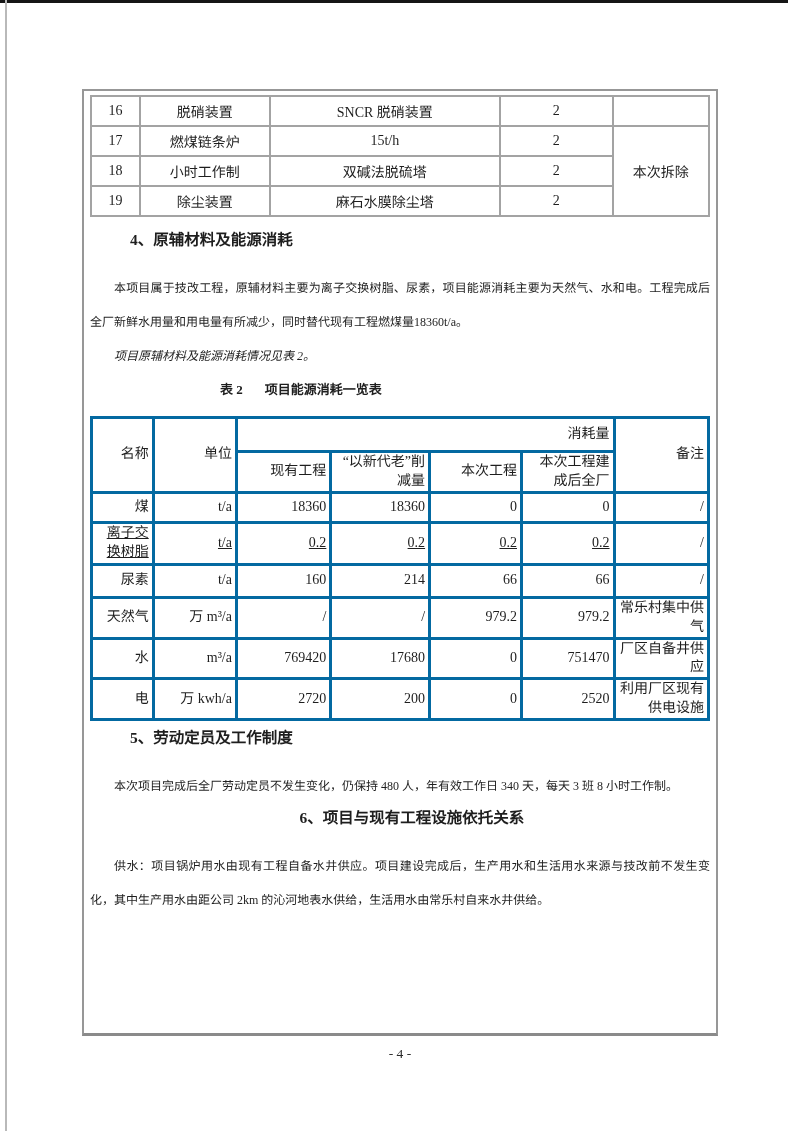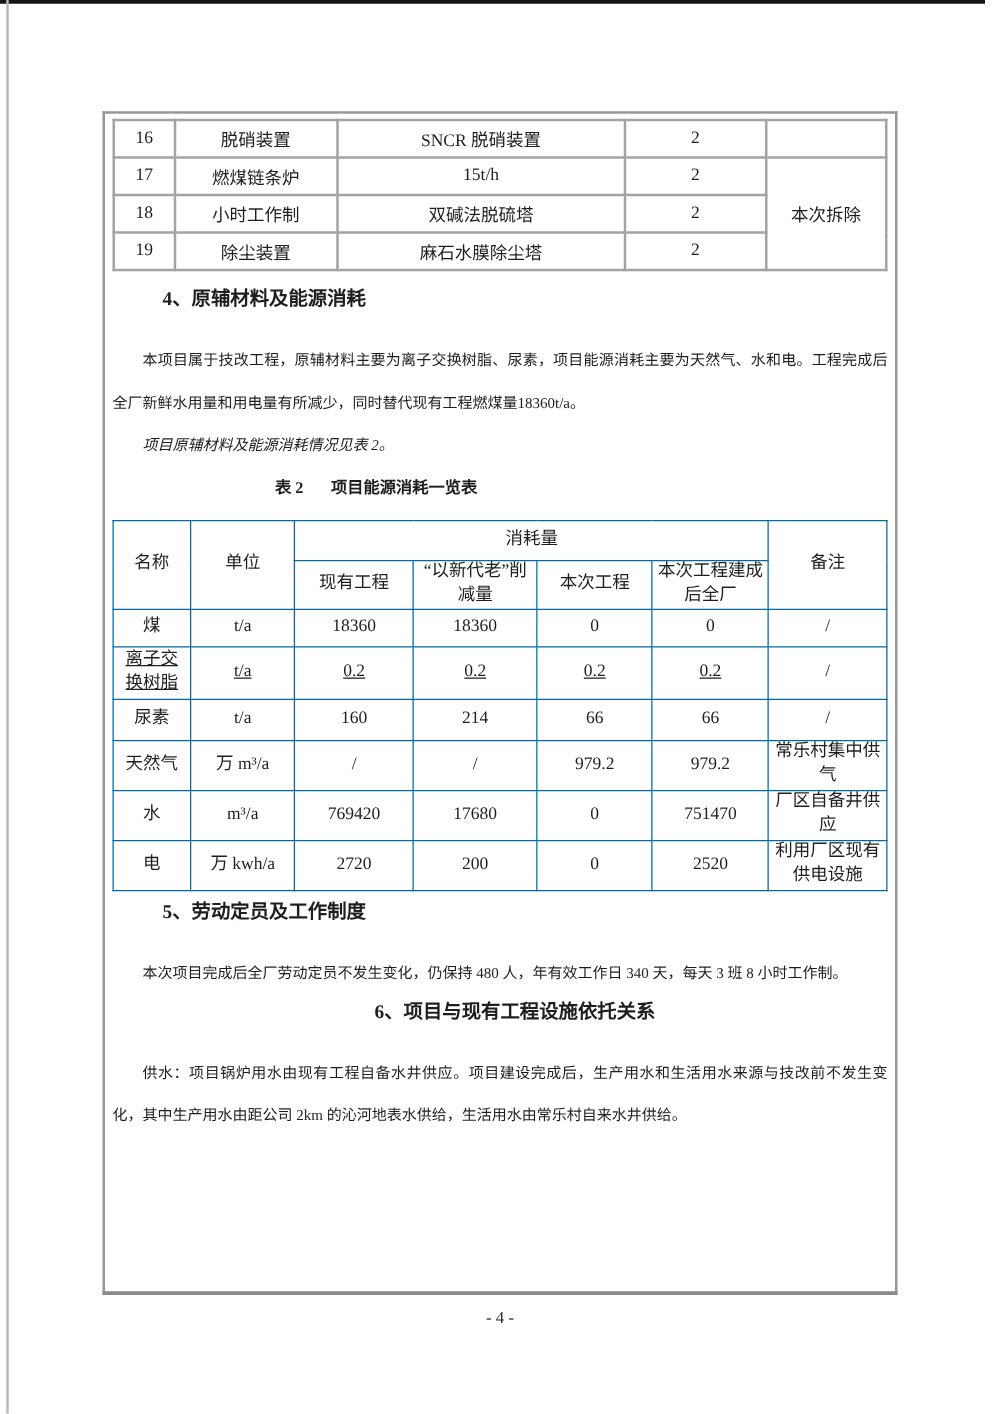--- a/index.html
+++ b/index.html
@@ -16,21 +16,21 @@
     padding:2px 6px 0 6px;overflow:hidden;
   }
   table{width:100%;border-collapse:collapse;table-layout:fixed;}
   .equip{margin-top:2px;}
   .equip td{
     border:2px solid #a3a3a3;text-align:center;vertical-align:middle;
     font-size:14px;height:28px;padding:0 2px;word-break:break-all;
   }
   .t2{margin-top:11px;}
   .t2 th,.t2 td{
-    border:1px solid #0369a1;text-align:center;vertical-align:middle;
+    border:3px solid #0369a1;text-align:right;vertical-align:middle;
     font-size:14px;font-weight:normal;padding:0 3px;word-break:break-all;line-height:1.35;
   }
   .t2 .hrow1 th{height:31px;}
   .t2 .hrow2 th{height:37px;}
   .bu{font-weight:bold;text-decoration:underline;}
   .h{
     font-weight:bold;font-size:15.5px;line-height:30px;margin:16px;
     padding-left:24px;
   }
   .h4{margin-top:8px;}

